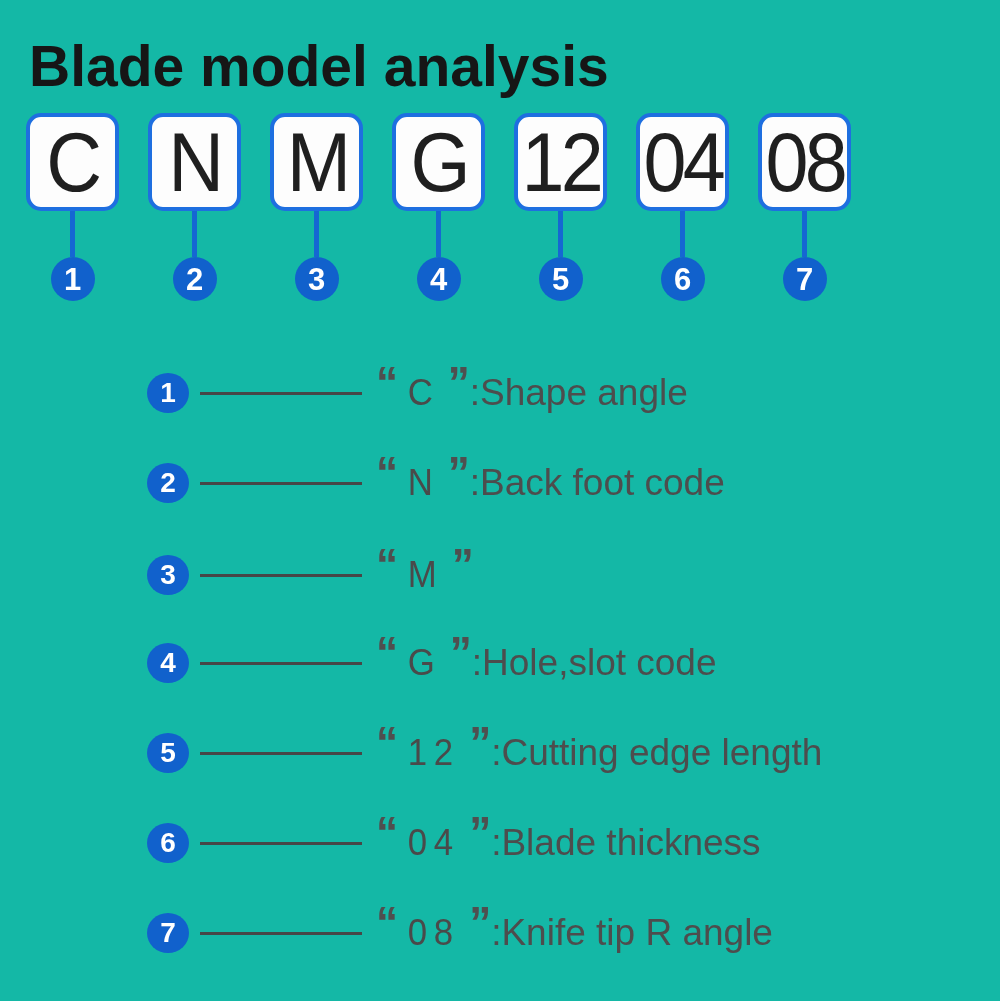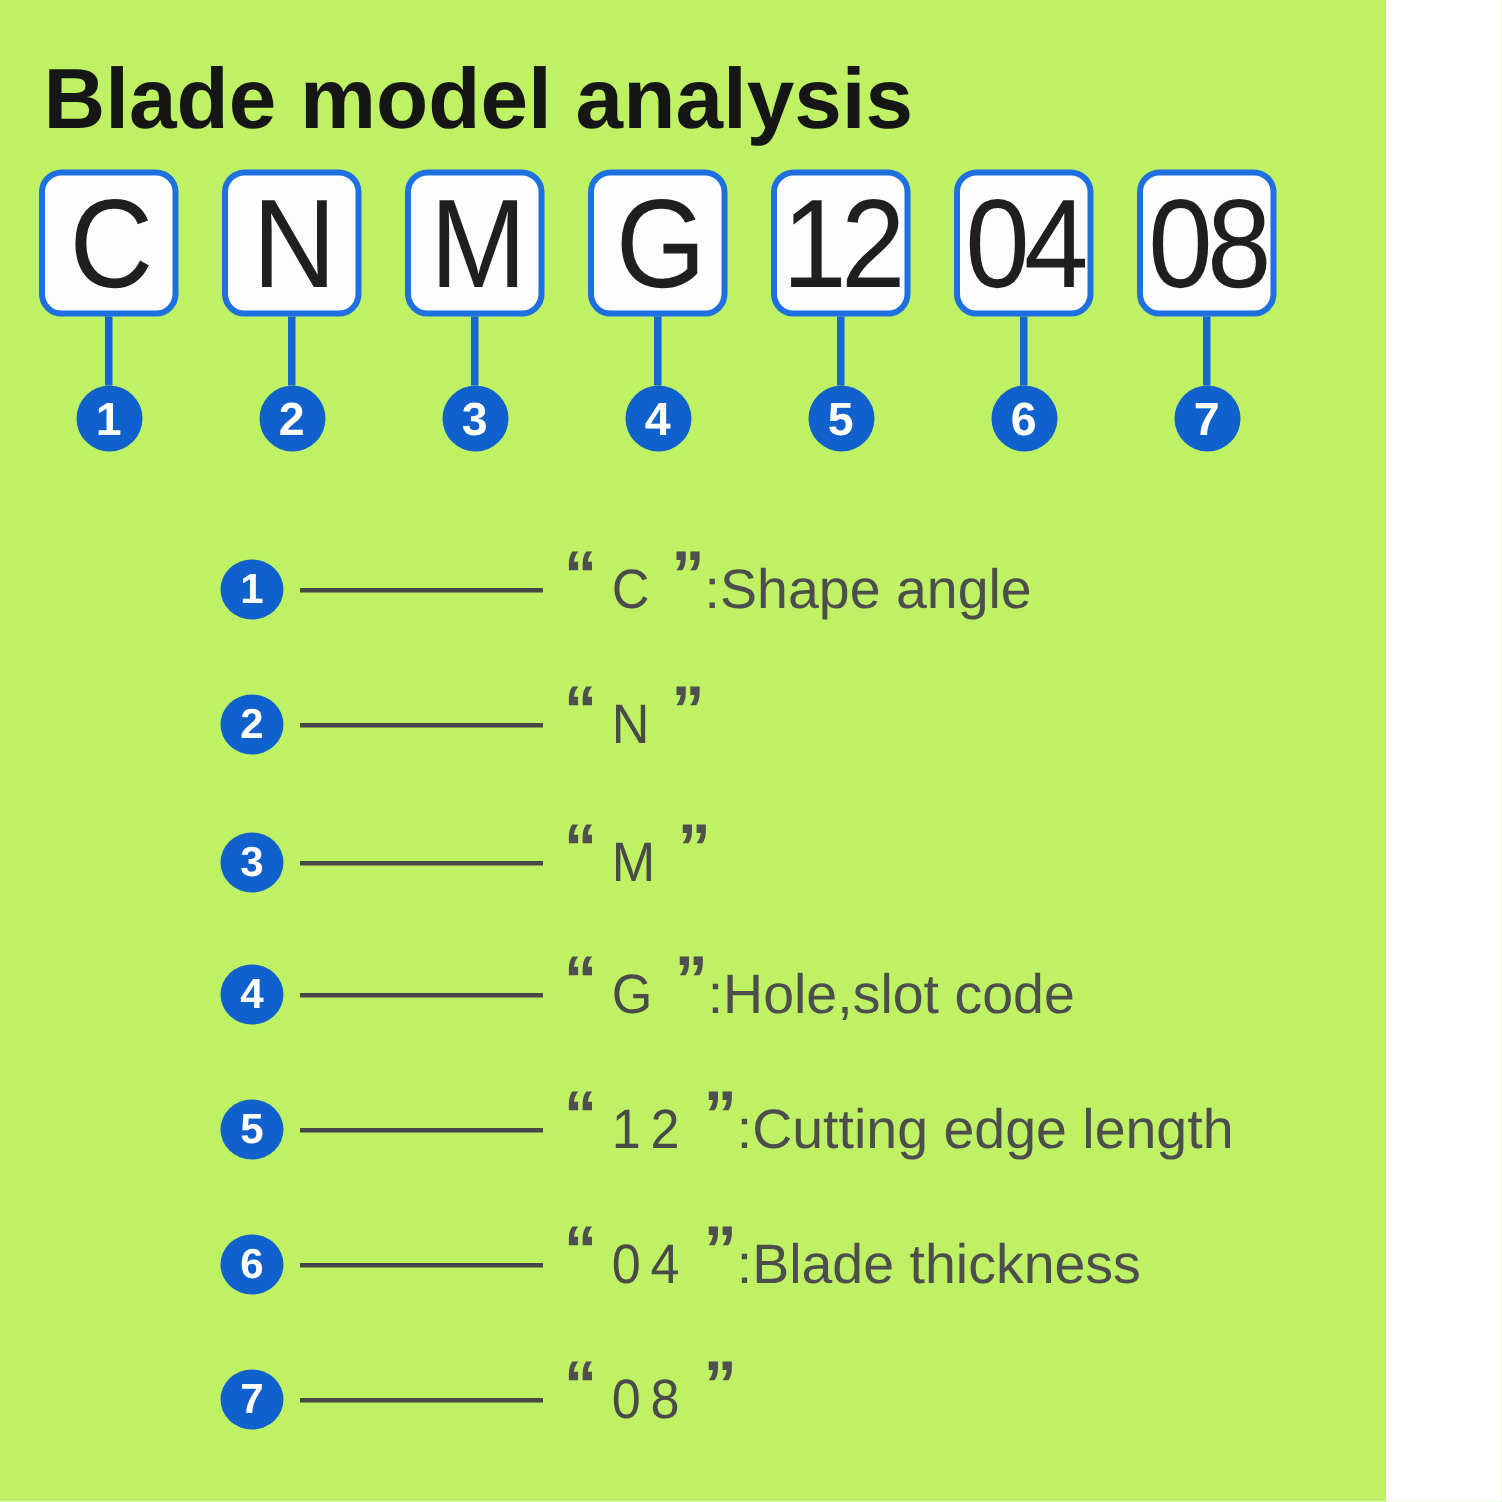--- a/index.html
+++ b/index.html
@@ -1,19 +1,19 @@
 <!DOCTYPE html>
 <html><head>
 <meta charset="utf-8">
 <style>
   html,body{margin:0;padding:0;background:#ffffff;}
   .stage{
     position:relative;
-    width:924px;height:1001px;
-    background:#bef264;
+    width:1000px;height:1001px;
+    background:#14b8a6;
     font-family:"Liberation Sans", sans-serif;
     overflow:hidden;
   }
   
   .title{
     position:absolute;left:29px;top:33px;
     font-size:57px;font-weight:700;color:#161616;
     letter-spacing:0px;white-space:nowrap;
   }
   
@@ -173,20 +173,21 @@
 
   <div class="legend-row lr1">
     <div class="legend-badge">
         <span>2</span>
       </div>
     <div class="leader-line"></div>
     <div class="legend-text">
       <span class="q">“</span>
       <span class="code">N</span>
       <span class="q">”</span>
+      <span class="desc">:Back foot code</span>
     </div>
   </div>
 
   <div class="legend-row lr2">
     <div class="legend-badge">
         <span>3</span>
       </div>
     <div class="leader-line"></div>
     <div class="legend-text">
       <span class="q">“</span>
@@ -236,16 +237,17 @@
 
   <div class="legend-row lr6">
     <div class="legend-badge">
         <span>7</span>
       </div>
     <div class="leader-line"></div>
     <div class="legend-text">
       <span class="q">“</span>
       <span class="code">08</span>
       <span class="q">”</span>
+      <span class="desc">:Knife tip R angle</span>
     </div>
   </div>
 
 </div>
 
 </body></html>

